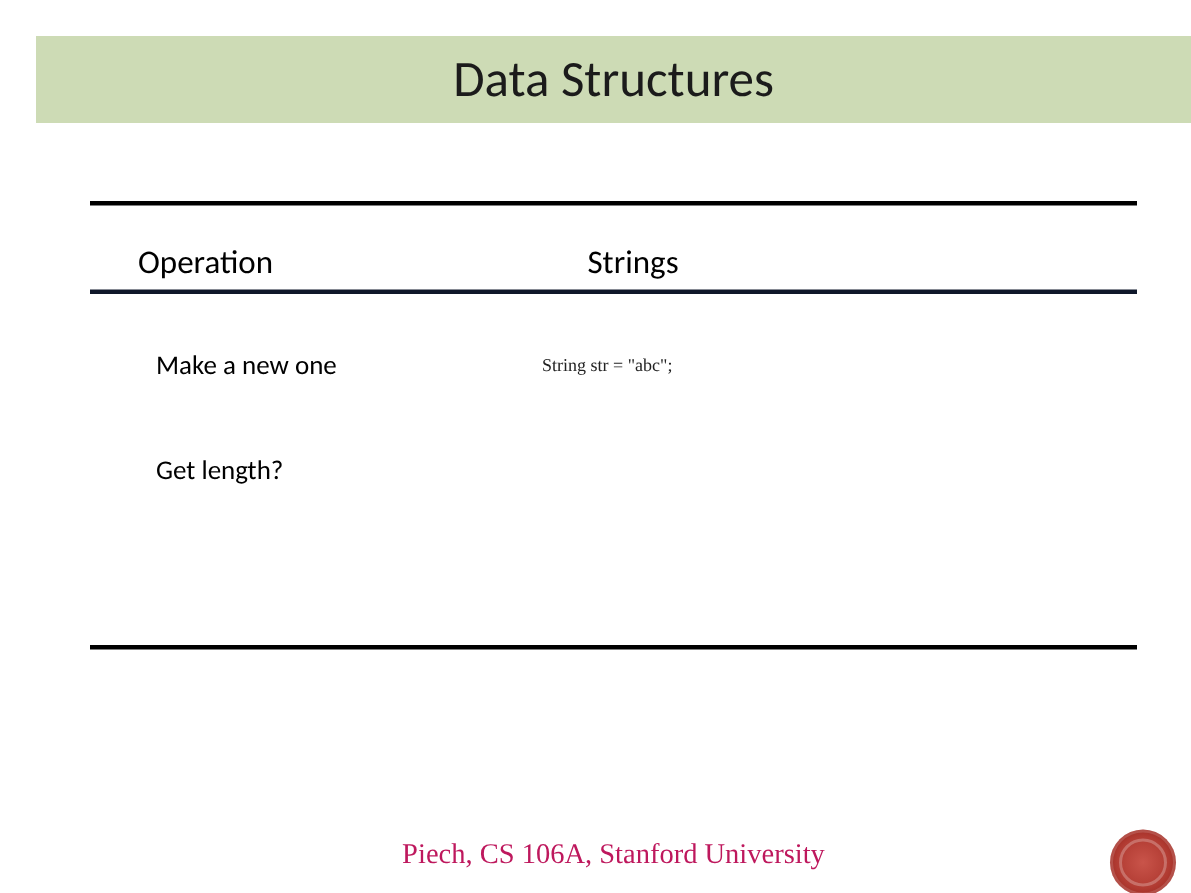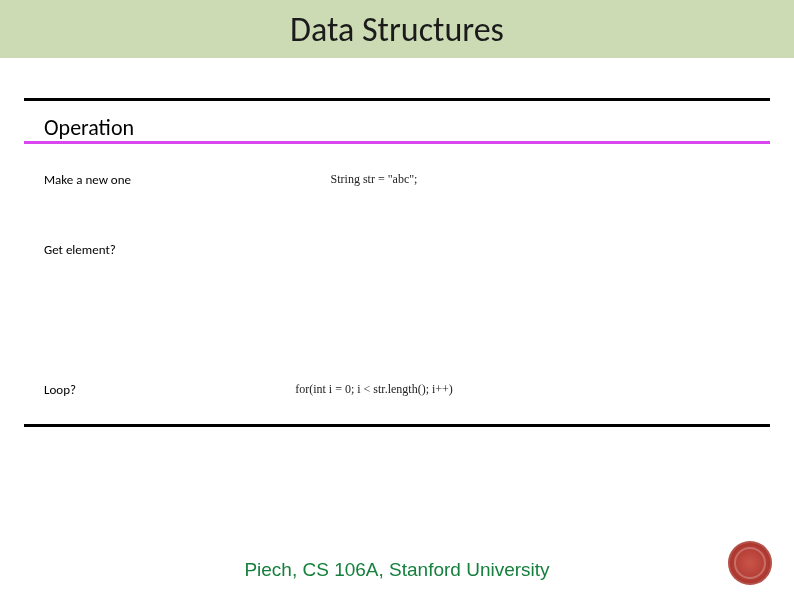--- a/index.html
+++ b/index.html
@@ -1,15 +1,15 @@
 <!DOCTYPE html>
 <html><head>
 <meta charset="utf-8">
 <style>
-  * { box-sizing: border-box; margin: 0; padding: 0; }
+  * { box-sizing: border-box; margin: 0; padding: 12px; }
   body {
     width: 794px;
     height: 595px;
     background: #ffffff;
     font-family: "Calibri", "Segoe UI", Arial, sans-serif;
     color: #000;
     position: relative;
     overflow: hidden;
   }
   .title-bar {
@@ -24,62 +24,62 @@
     font-size: 34px;
     color: #1b1b1b;
     font-weight: 400;
   }
   .table-wrap {
     margin: 40px 24px 0 24px;
   }
   .header-row {
     display: flex;
     border-top: 3px solid #000;
-    border-bottom: 3px solid #d946ef;
-    align-items: flex-end;
-    height: 46px;
+    border-bottom: 3px solid #0f172a;
+    align-items: flex-start;
+    height: 62px;
   }
   .col-op { width: 190px; padding-left: 20px; }
   .col-str { width: 320px; text-align: center; }
   .col-arr { width: 200px; text-align: center; }
   .header-row .col-op,
   .header-row .col-str,
   .header-row .col-arr {
     font-size: 22px;
     font-weight: 400;
   }
   .body {
     border-bottom: 3px solid #000;
   }
   .row {
     display: flex;
     align-items: center;
     height: 70px;
   }
   .row .col-op {
-    font-size: 13px;
+    font-size: 18px;
     white-space: nowrap;
   }
   .row .col-str {
     font-family: "Times New Roman", Times, serif;
     font-size: 12px;
     color: #222;
     white-space: nowrap;
   }
   .footer {
     position: absolute;
     bottom: 14px;
     left: 0;
     width: 100%;
     text-align: center;
   }
   .footer-text {
-    font-family: Liberation Sans, sans-serif;
+    font-family: Liberation Serif, serif;
     font-size: 19px;
-    color: #15803d;
+    color: #be185d;
   }
   .seal {
     position: absolute;
     right: 22px;
     bottom: 10px;
     width: 44px;
     height: 44px;
     border-radius: 50%;
     background: radial-gradient(circle at 50% 50%, #c9544a 0%, #b23c33 55%, #8c1a13 100%);
     box-shadow: inset 0 0 0 2px rgba(255,255,255,0.15);
@@ -95,37 +95,33 @@
 </head>
 <body>
 
 <div class="title-bar">
   <div class="title-text">Data Structures</div>
 </div>
 
 <div class="table-wrap">
   <div class="header-row">
     <div class="col-op">Operation</div>
+    <div class="col-str">Strings</div>
   </div>
   <div class="body">
     <div class="row">
       <div class="col-op">Make a new one</div>
       <div class="col-str">String str = "abc";</div>
       <div class="col-arr"></div>
     </div>
     <div class="row">
-      <div class="col-op">Get element?</div>
+      <div class="col-op">Get length?</div>
       <div class="col-arr"></div>
     </div>
     <div class="row">
-      <div class="col-arr"></div>
-    </div>
-    <div class="row">
-      <div class="col-op">Loop?</div>
-      <div class="col-str">for(int i = 0; i &lt; str.length(); i++)</div>
       <div class="col-arr"></div>
     </div>
   </div>
 </div>
 
 <div class="footer">
   <span class="footer-text">Piech, CS 106A, Stanford University</span>
 </div>
 
 <div class="seal"></div>

